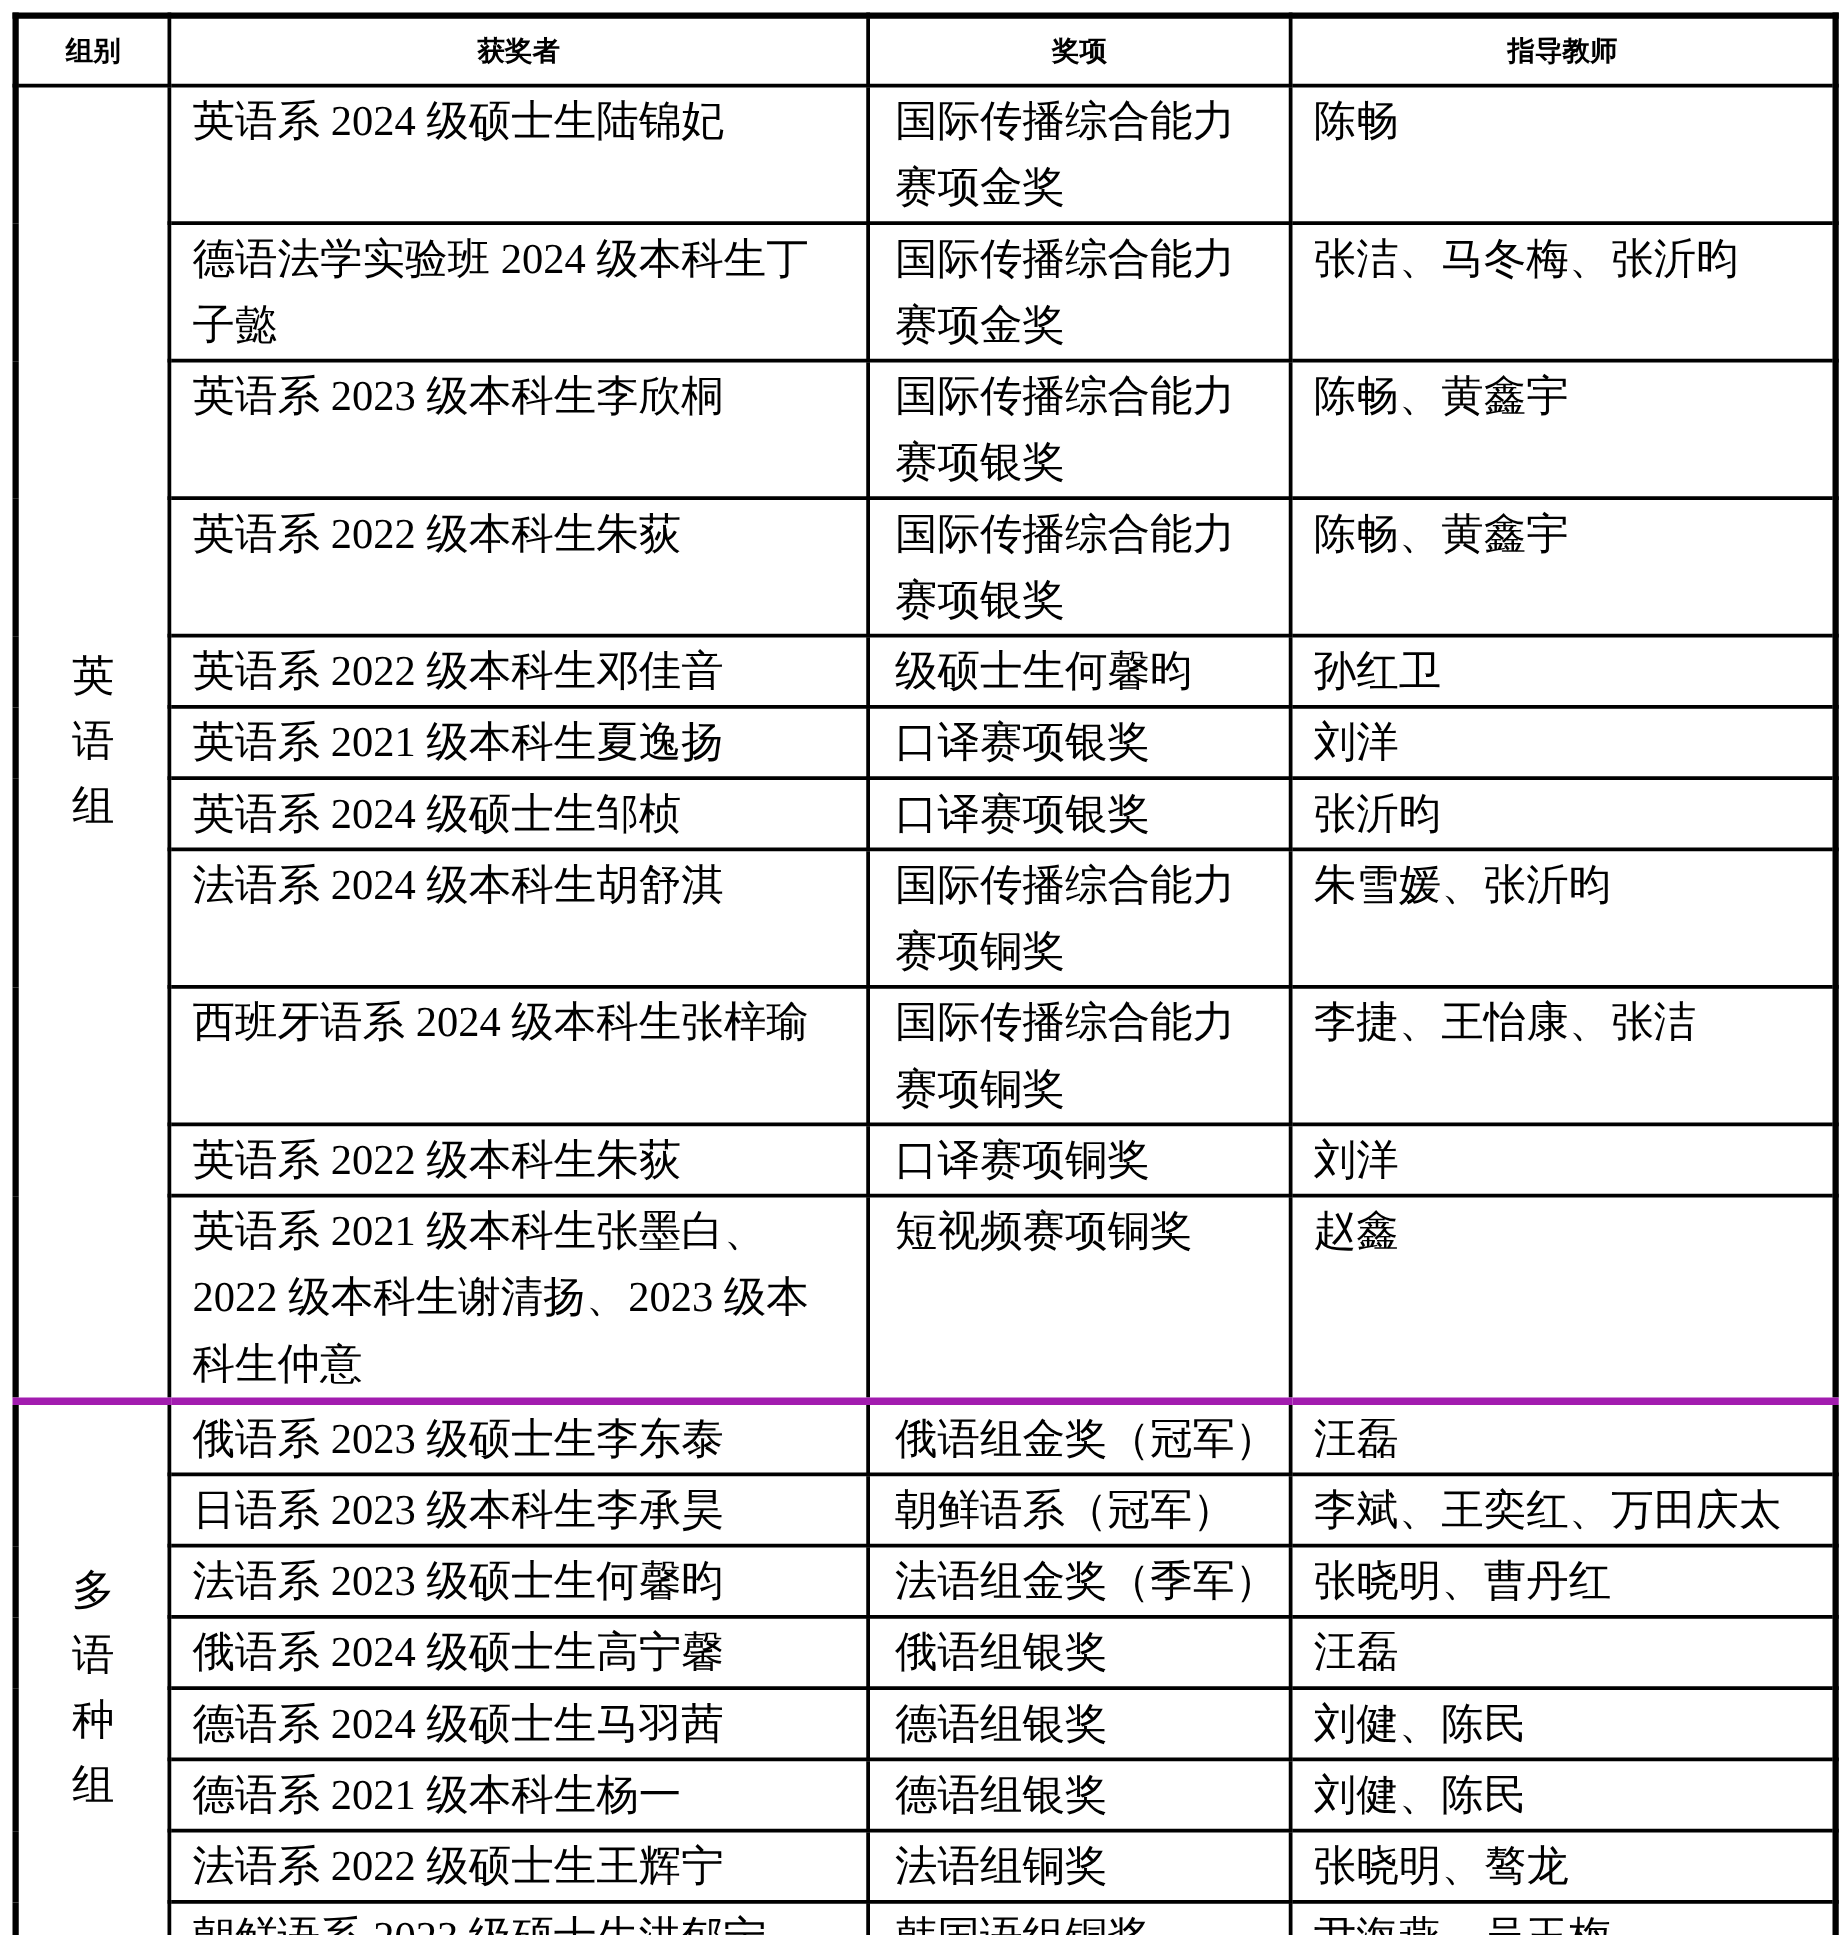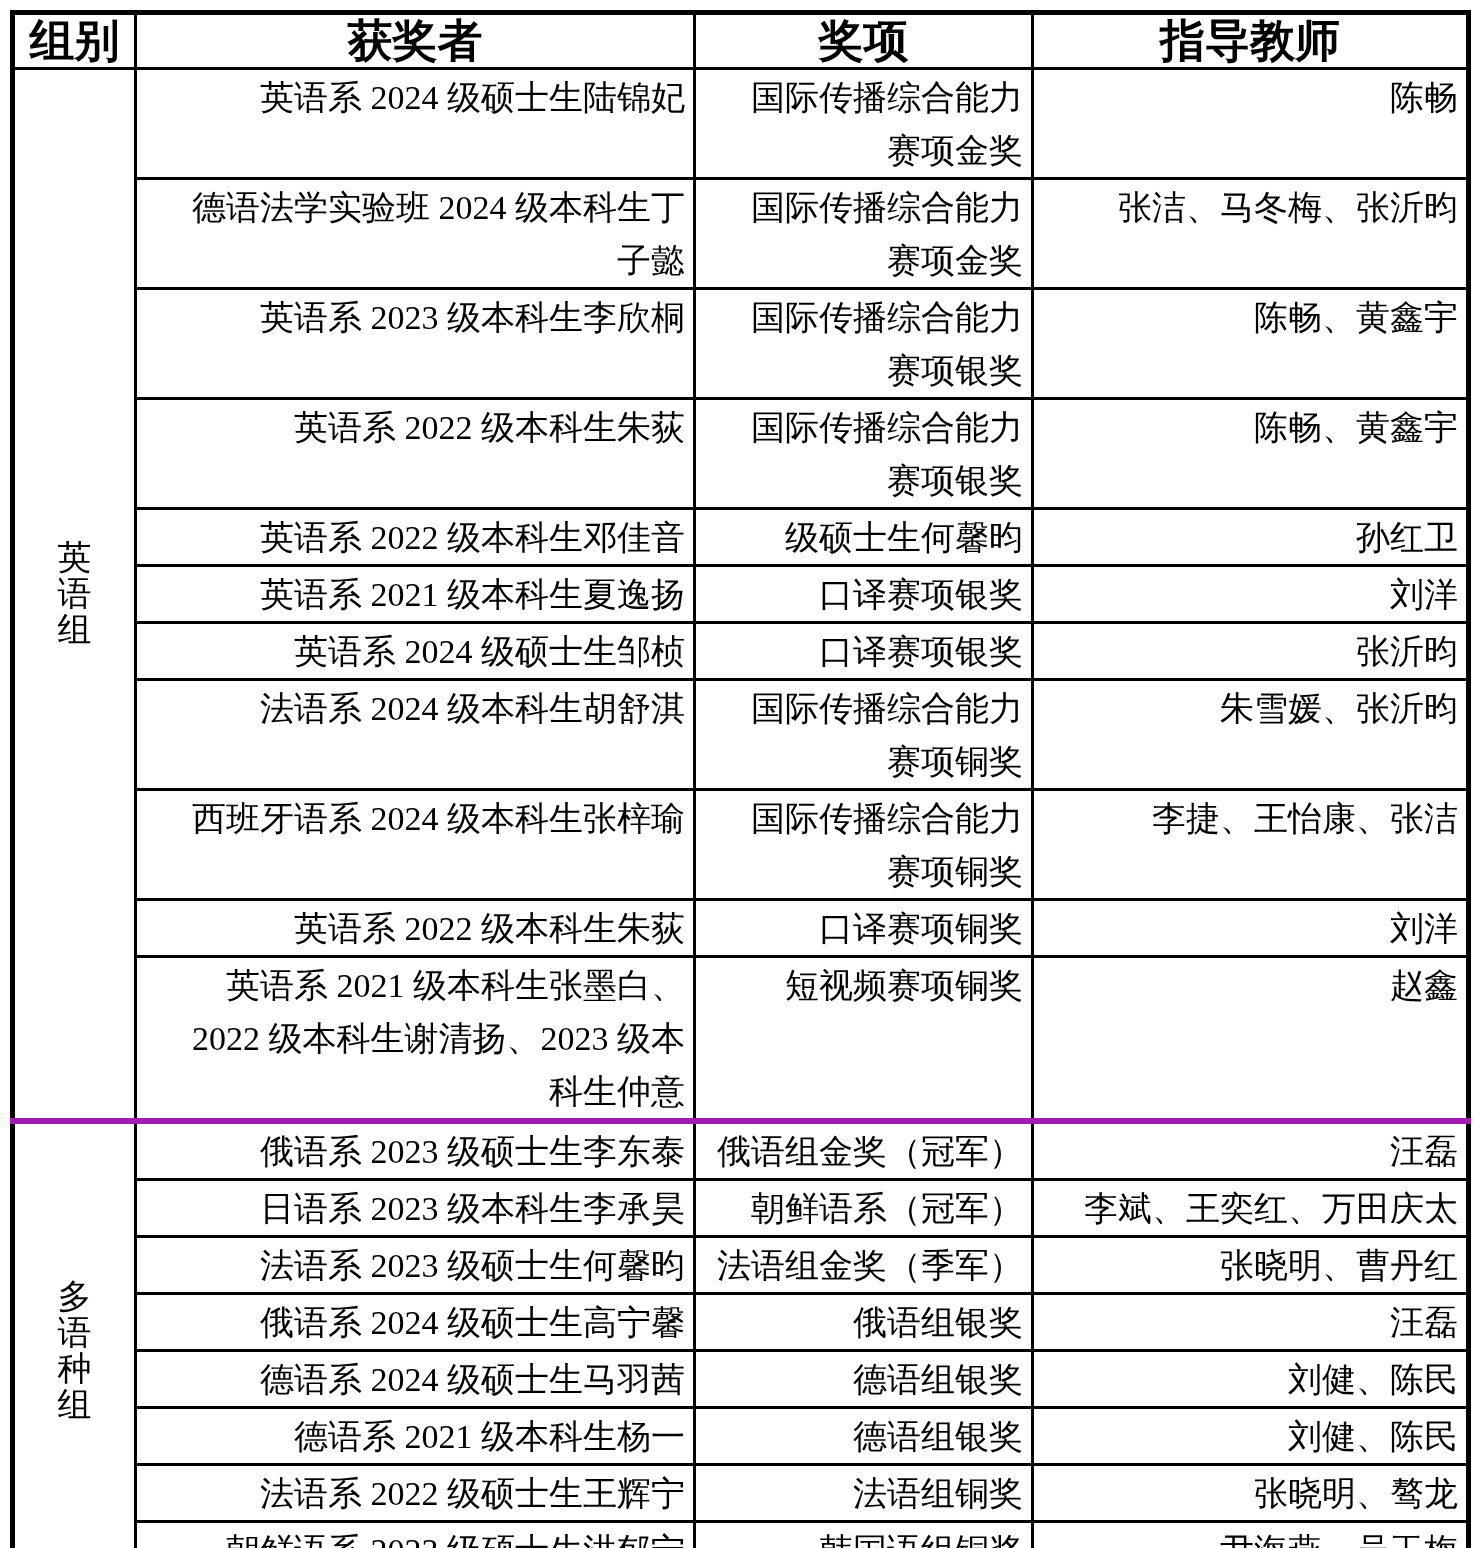--- a/index.html
+++ b/index.html
@@ -27,45 +27,45 @@
     table-layout: fixed;
     border: 5px solid #000000;
   }
   th, td {
     border: 3px solid #000000;
     color: #000000;
   }
   th {
     height: 52px;
     font-weight: bold;
-    font-size: 45px;
+    font-size: 22px;
     text-align: center;
     vertical-align: middle;
     padding: 0;
     line-height: 52px;
   }
   td {
     vertical-align: top;
     line-height: 53px;
     padding: 1px 8px 0 17px;
     white-space: pre-line;
-    text-align: right;
+    text-align: left;
   }
   td.award { padding-left: 20px; }
   td.group-cell {
     vertical-align: middle;
     text-align: center;
     padding: 0;
     white-space: normal;
   }
   .vlabel {
     display: inline-block;
     width: 1.06em;
     word-break: break-all;
-    line-height: 36px;
+    line-height: 52px;
     vertical-align: middle;
   }
   tr.group-start td { border-top: 6px solid #a21caf; }
 </style>
 </head>
 <body>
 
 <div class="page">
   <table class="awards">
     <colgroup>

